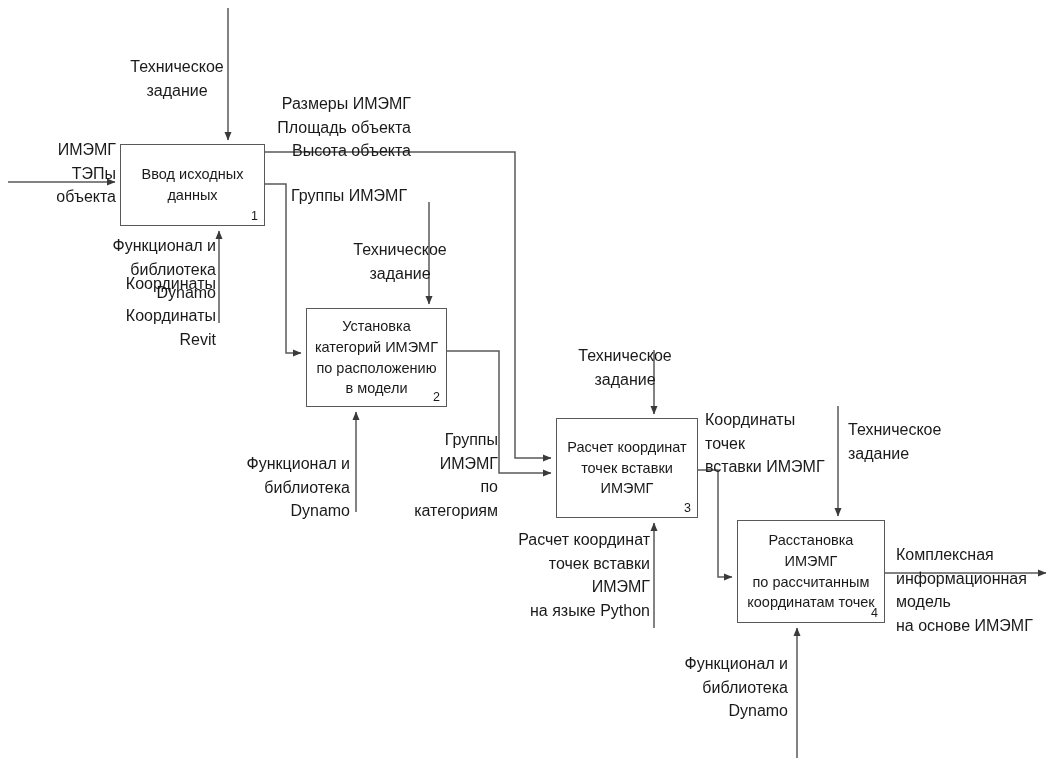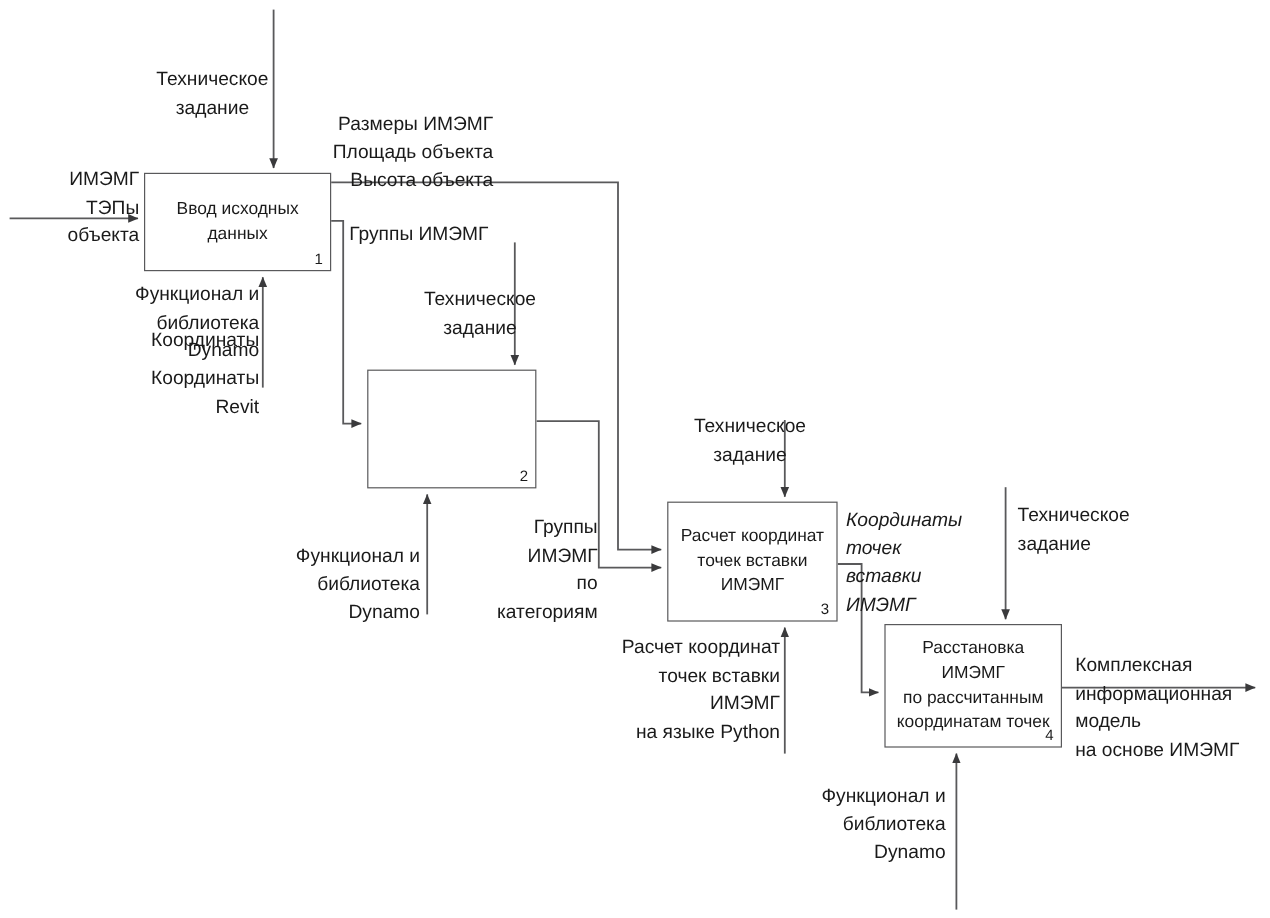--- a/index.html
+++ b/index.html
@@ -90,26 +90,30 @@
         <polyline points="654,350 654,414" fill="none" stroke="#59595b" stroke-width="1.5" stroke-linejoin="miter" marker-end="url(#ah-down)"></polyline>
         <polyline points="654,628 654,523" fill="none" stroke="#59595b" stroke-width="1.5" stroke-linejoin="miter" marker-end="url(#ah-up)"></polyline>
         <polyline points="698,470 718,470 718,577 732,577" fill="none" stroke="#59595b" stroke-width="1.5" stroke-linejoin="miter" marker-end="url(#ah-right)"></polyline>
         <polyline points="838,406 838,516" fill="none" stroke="#59595b" stroke-width="1.5" stroke-linejoin="miter" marker-end="url(#ah-down)"></polyline>
         <polyline points="797,758 797,628" fill="none" stroke="#59595b" stroke-width="1.5" stroke-linejoin="miter" marker-end="url(#ah-up)"></polyline>
         <polyline points="885,573 1046,573" fill="none" stroke="#59595b" stroke-width="1.5" stroke-linejoin="miter" marker-end="url(#ah-right)"></polyline>
       </g>
   </svg>
 
   <div id="box-layer">
-      <div class="proc-box" style="left: 120px; top: 144px; width: 156px; height: 82px; border-color: rgb(89, 89, 91);">
+      <div class="proc-box" style="left: 120px; top: 144px; width: 145px; height: 82px; border-color: rgb(89, 89, 91);">
         <div class="proc-title">Ввод исходных
 данных</div>
         <div class="proc-num">1</div>
       </div>
       <div class="proc-box" style="left: 306px; top: 308px; width: 141px; height: 99px; border-color: rgb(89, 89, 91);">
+        <div class="proc-title">Установка
+категорий ИМЭМГ
+по расположению
+в модели</div>
         <div class="proc-num">2</div>
       </div>
       <div class="proc-box" style="left: 556px; top: 418px; width: 142px; height: 100px; border-color: rgb(89, 89, 91);">
         <div class="proc-title">Расчет координат
 точек вставки
 ИМЭМГ</div>
         <div class="proc-num">3</div>
       </div>
       <div class="proc-box" style="left: 737px; top: 520px; width: 148px; height: 103px; border-color: rgb(89, 89, 91);">
         <div class="proc-title">Расстановка ИМЭМГ
@@ -136,21 +140,21 @@
 задание</div>
       <div class="wire-label lbl-left" style="left: 222px; top: 452px; width: 128px; color: rgb(26, 26, 26);">Функционал и
 библиотека Dynamo</div>
       <div class="wire-label lbl-left" style="left: 396px; top: 428px; width: 102px; color: rgb(26, 26, 26);">Группы ИМЭМГ
 по категориям</div>
       <div class="wire-label lbl-center" style="left: 570px; top: 344px; width: 110px; color: rgb(26, 26, 26);">Техническое
 задание</div>
       <div class="wire-label lbl-left" style="left: 515px; top: 528px; width: 135px; color: rgb(26, 26, 26);">Расчет координат
 точек вставки ИМЭМГ
 на языке Python</div>
-      <div class="wire-label lbl-rightal" style="left: 705px; top: 422px; width: 122px; color: rgb(26, 26, 26); font-style: italic;">Координаты точек
+      <div class="wire-label lbl-rightal" style="left: 705px; top: 408px; width: 122px; color: rgb(26, 26, 26);">Координаты точек
 вставки ИМЭМГ</div>
       <div class="wire-label lbl-rightal" style="left: 848px; top: 418px; width: 110px; color: rgb(26, 26, 26);">Техническое
 задание</div>
       <div class="wire-label lbl-rightal" style="left: 896px; top: 520px; width: 158px; color: rgb(26, 26, 26); margin-top: 23px;">Комплексная
 информационная модель
 на основе ИМЭМГ</div>
       <div class="wire-label lbl-left" style="left: 660px; top: 652px; width: 128px; color: rgb(26, 26, 26);">Функционал и
 библиотека Dynamo</div>
     </div>
 

